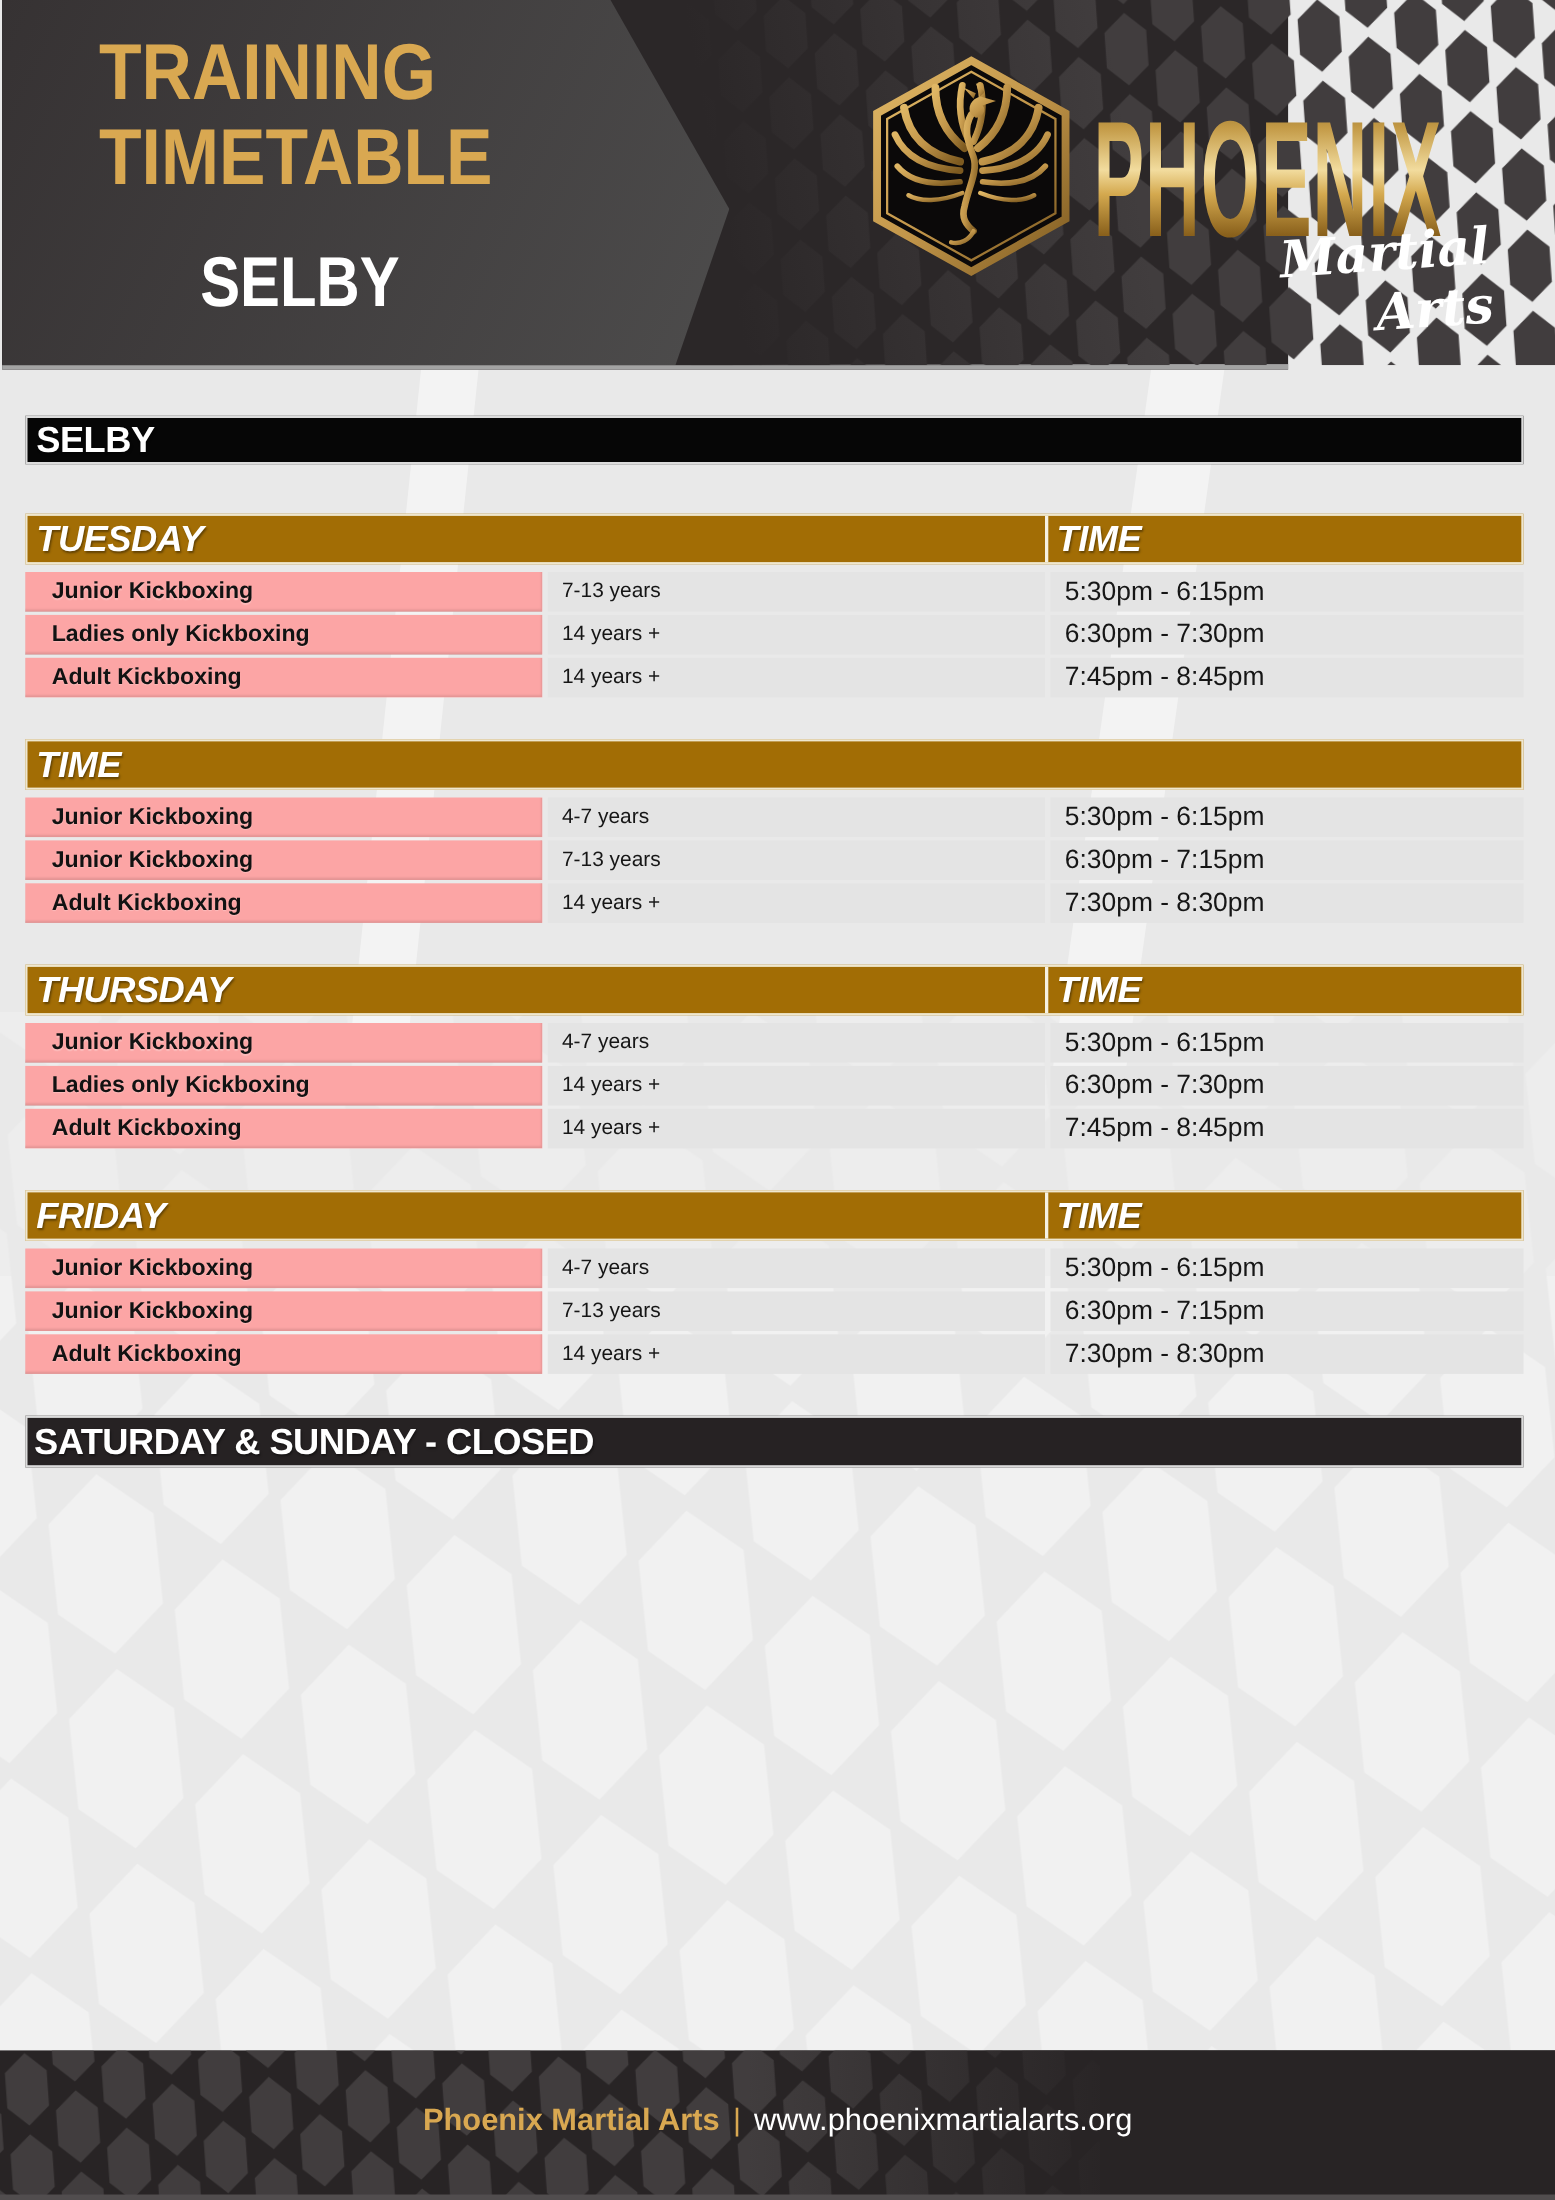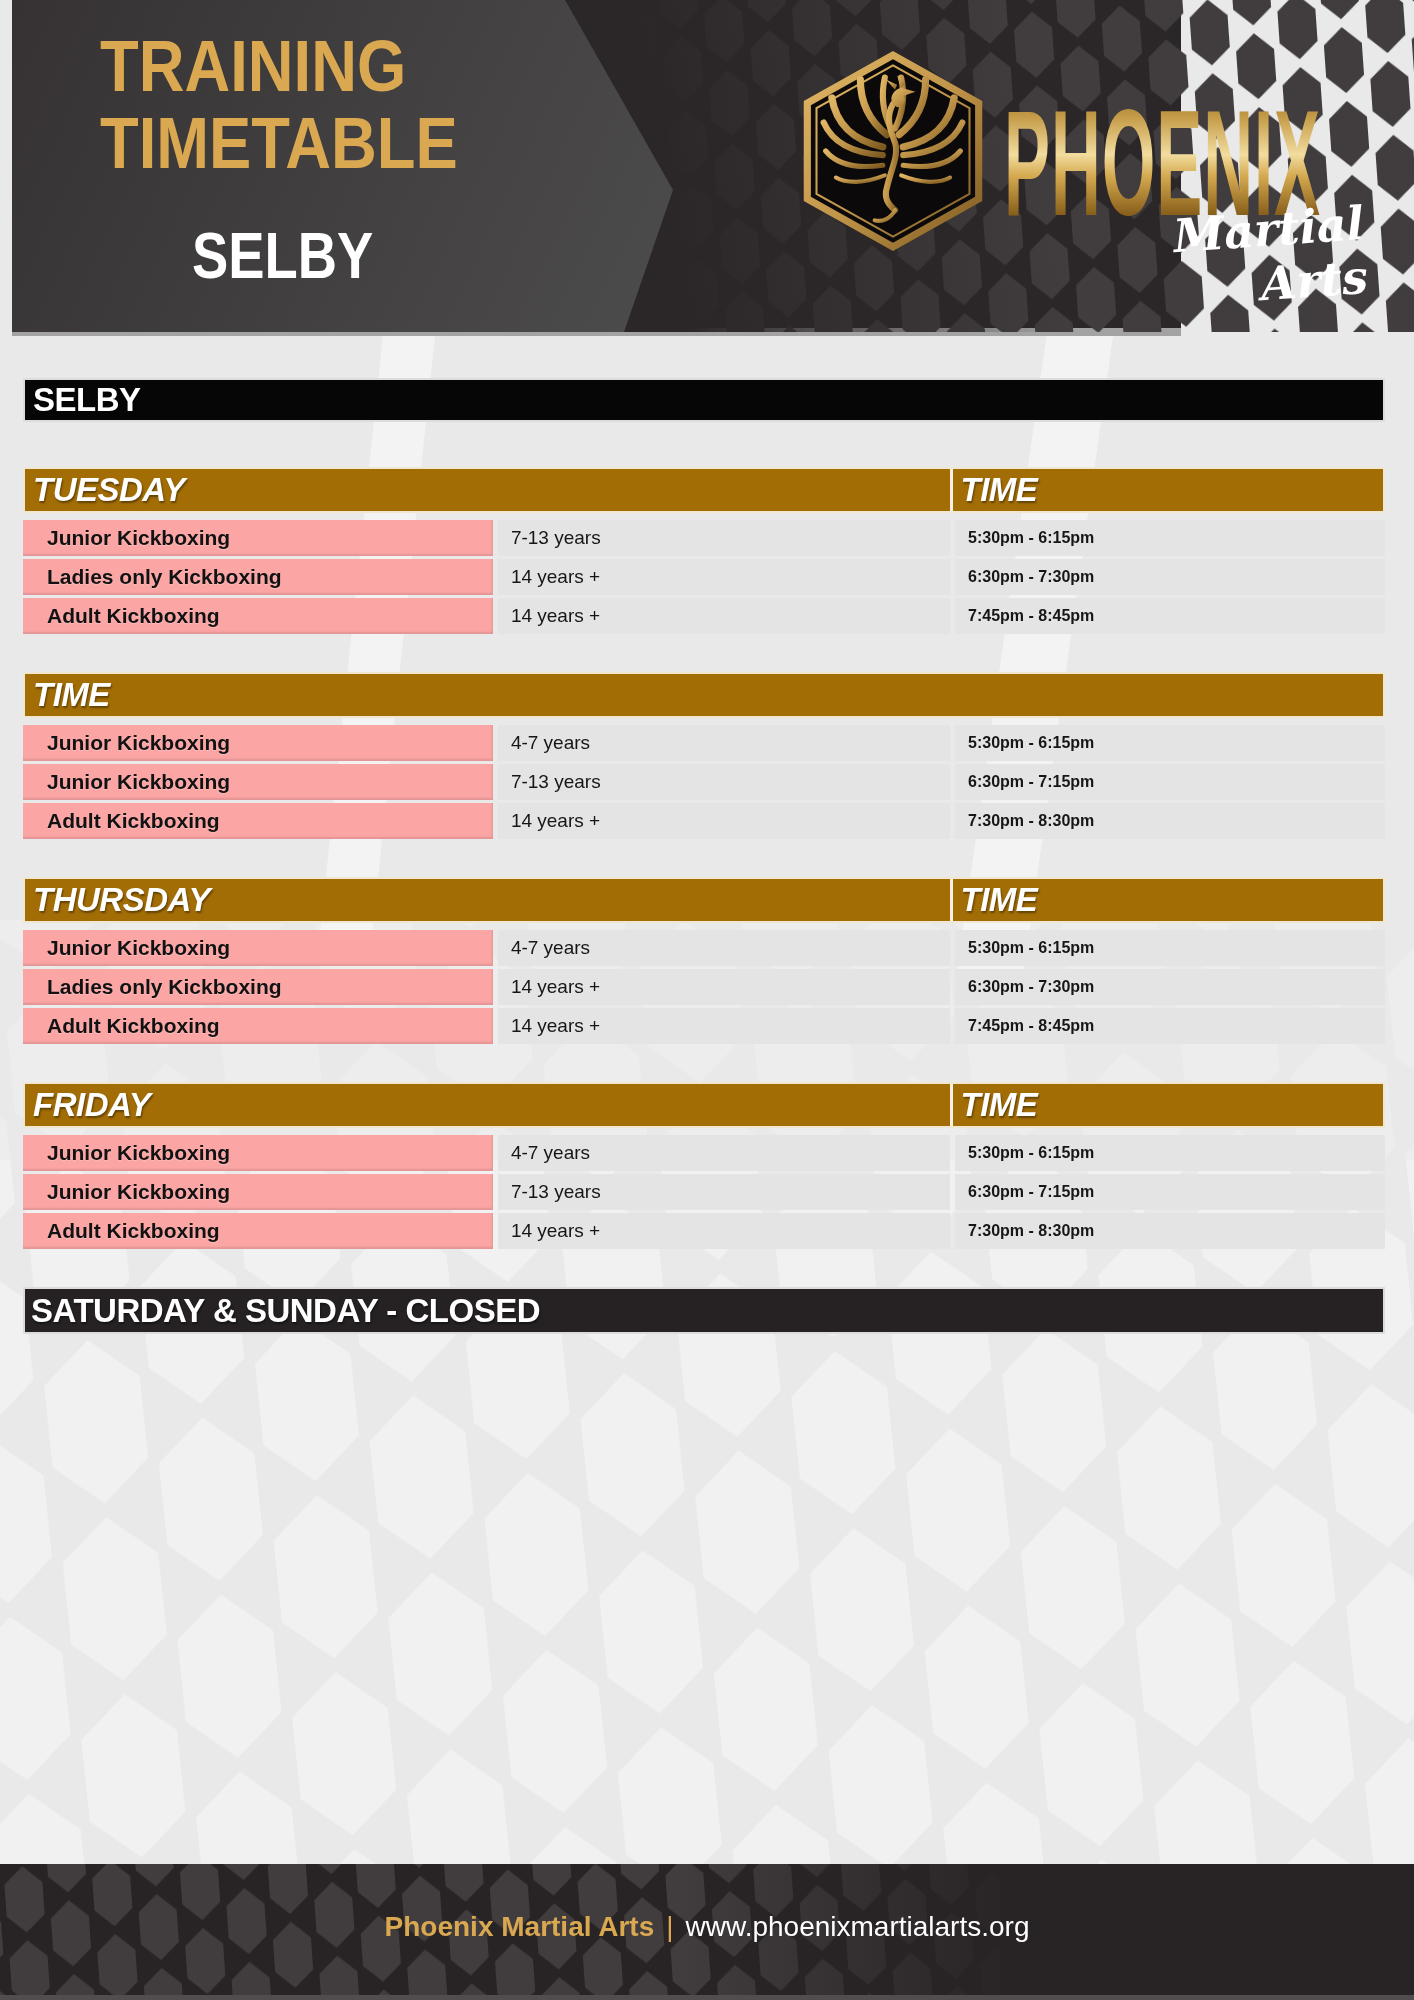--- a/index.html
+++ b/index.html
@@ -4,22 +4,22 @@
 <style>
   * { margin:0; padding:0; box-sizing:border-box; }
   html,body { width:1414px; height:2000px; }
   body { font-family:"Liberation Sans", sans-serif; background:#e9e9e9; }
   .page { position:relative; width:1414px; height:2000px; overflow:hidden; background:#e9e9e9; }
 
   
   .bg-layer { position:absolute; left:0; top:0; width:1414px; height:2000px; z-index:0; }
 
   
-  .header { position:absolute; left:12px; top:0; width:1169px; height:336px; background:#2b2728;
-            border-bottom:8px solid #a3a3a3; z-index:3; }
+  .header { position:absolute; left:2px; top:0; width:1169px; height:336px; background:#2b2728;
+            border-bottom:5px solid #a3a3a3; z-index:3; }
   .header-hex { position:absolute; left:600px; top:0; width:814px; height:332px; }
   .header-fade { position:absolute; left:0; top:0; width:1414px; height:332px;
                  background:linear-gradient(260deg, rgba(43,39,40,0) 28%, #2b2728 54%); }
   .header-chevron { position:absolute; left:0; top:0; width:1414px; height:332px;
                     background:linear-gradient(115deg, #363233 0%, #4d4c4c 52%, #393637 100%);
                     clip-path:polygon(0 0, 553px 0, 661px 190px, 612px 332px, 0 332px); }
   .title-block { position:absolute; left:88px; top:28px; color:#d9a851;
                  font-weight:700; font-size:72px; line-height:77px; letter-spacing:0;
                  transform:scaleX(.88); transform-origin:left top; }
   .location { position:absolute; left:180px; top:224px; color:#ffffff;
@@ -44,21 +44,21 @@
   .bar-text { font-weight:700; font-size:33px; color:#ffffff; letter-spacing:-.5px;
               text-shadow:1px 2px 2px rgba(0,0,0,.4); white-space:nowrap; }
   .day-section { margin-bottom:38px; }
   .row { display:grid; grid-template-columns:34.5% 33.2% auto; column-gap:5px;
          height:36px; margin-bottom:3px; }
   .row:last-child { margin-bottom:0; }
   .cell { display:flex; align-items:center; }
   .cell-name { background:#fca5a5; padding-left:24px; font-weight:700; font-size:21px; color:#121212;
                box-shadow:inset -1px -2px 2px rgba(0,0,0,.10); text-shadow:0 1px 1px rgba(255,255,255,.25); }
   .cell-age  { background:#e4e4e4; padding-left:13px; font-weight:400; font-size:19px; color:#161616; }
-  .cell-time { background:#e4e4e4; padding-left:13px; font-weight:700; font-size:16px; color:#161616; }
+  .cell-time { background:#e4e4e4; padding-left:13px; font-weight:400; font-size:24px; color:#161616; }
 
   
   .footer { position:absolute; left:0; top:1864px; width:1414px; height:136px; background:#282425; z-index:3;padding-left:20px; }
   .footer-hex { position:absolute; left:0; top:0; width:1000px; height:136px; }
   .footer-fade { position:absolute; left:0; top:0; width:1414px; height:136px;
                  background:linear-gradient(90deg, rgba(40,36,37,0) 48%, #282425 72%); }
   .footer-line { position:absolute; left:0; top:47px; width:1414px; display:flex;
                  justify-content:center; align-items:baseline; gap:12px; }
   .footer-brand { font-weight:700; font-size:28px; color:#d9a851; }
   .footer-sep { font-weight:400; font-size:28px; color:#d9a851; }

